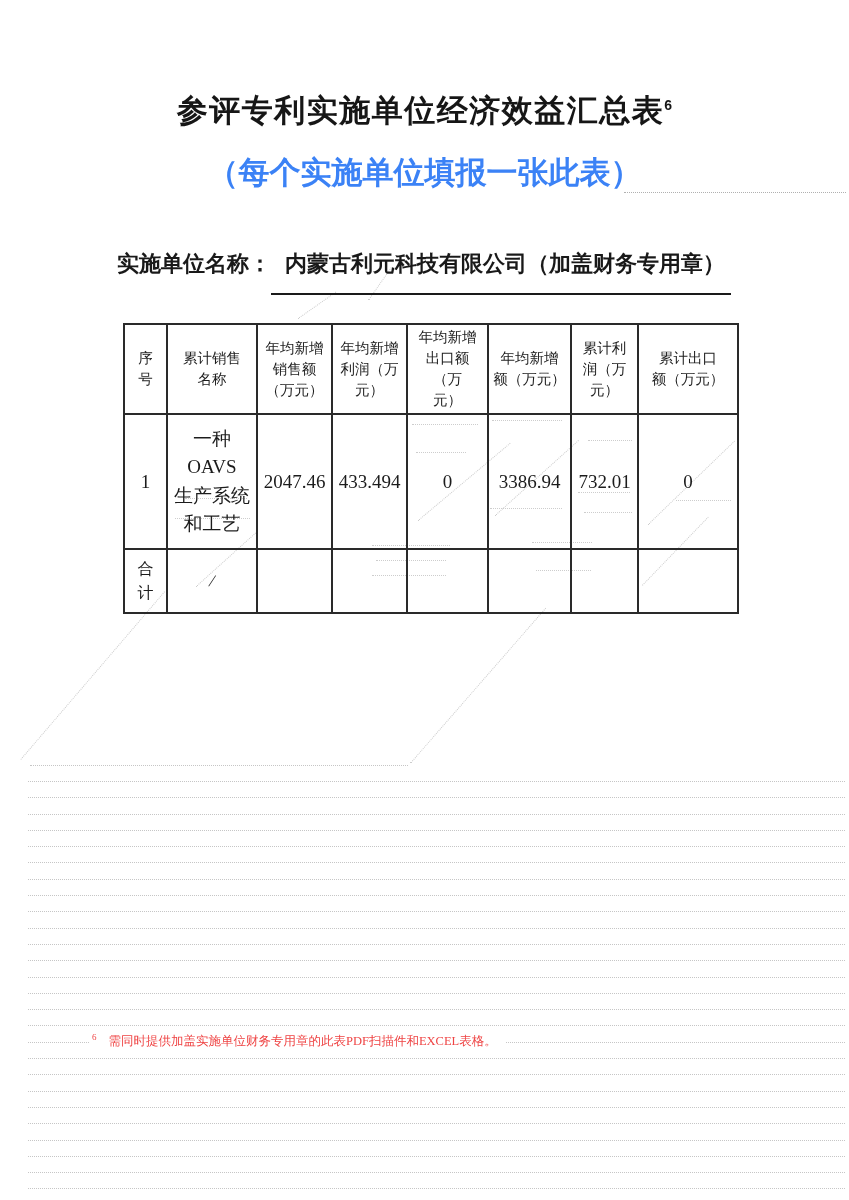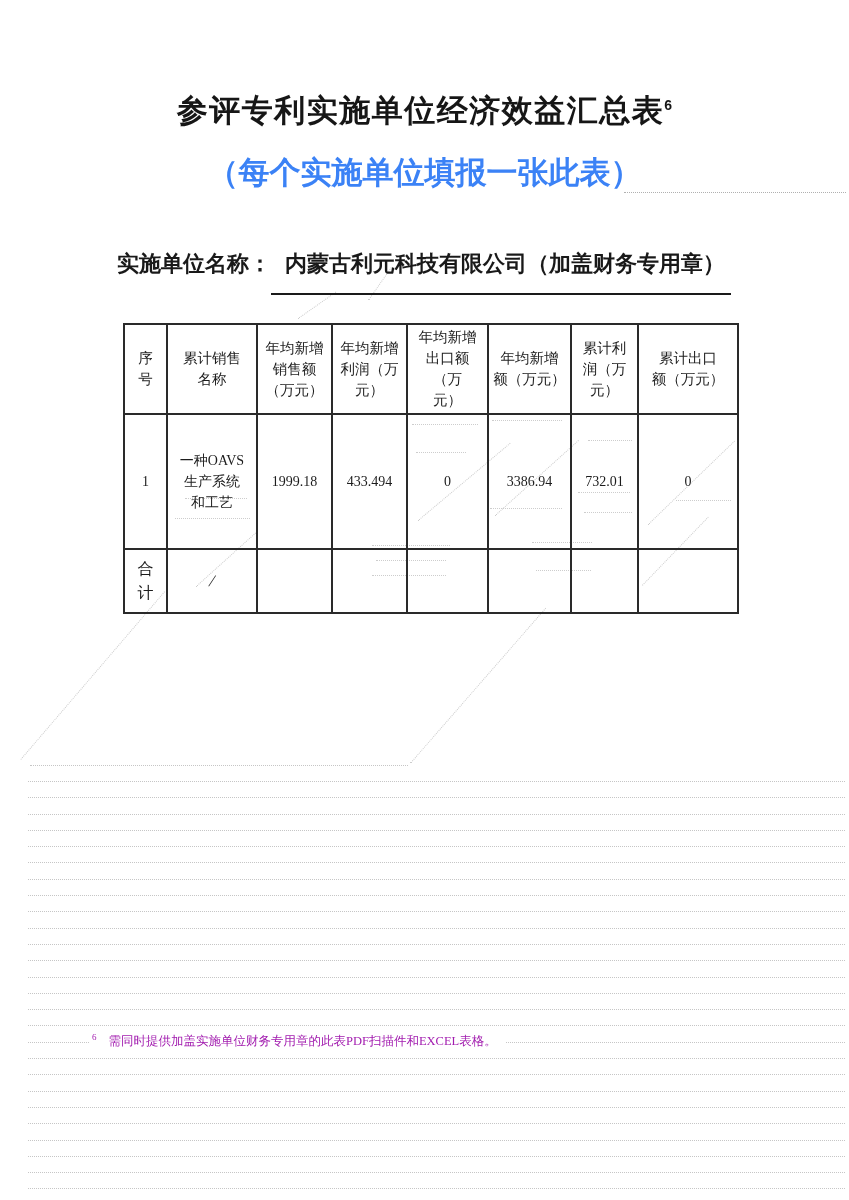--- a/index.html
+++ b/index.html
@@ -52,33 +52,33 @@
   table.econ th, table.econ td{
     border:2px solid #2a2a2a;
     text-align:center;vertical-align:middle;
     padding:2px 4px;overflow:hidden;
   }
   table.econ th{
     height:68px;font-weight:normal;
     font-size:14.5px;line-height:1.45;
     white-space:pre-line;
   }
-  tr.data-row td{height:129px;font-size:14px;}
+  tr.data-row td{height:129px;font-size:19px;}
   tr.total-row td{height:58px;font-size:16px;}
   .pre{white-space:pre-line;line-height:1.5;}
   td.product-cell{font-size:15.5px;}
   td.slash-cell{
     font-size:25px;font-style:italic;
     transform:skewX(-8deg);
   }
   
   .footnote{
     position:absolute;left:90px;top:1030px;z-index:5;
     background:#ffffff;padding:2px 8px 2px 2px;
-    font-size:12.5px;color:#a21caf;white-space:nowrap;
+    font-size:12.5px;color:#ef4444;white-space:nowrap;
   }
   .footnote sup{font-size:9px;margin-right:12px;}
   
   .ruled{position:absolute;left:28px;top:781px;width:817px;z-index:1;}
   .rline{height:15.3px;border-top:1px dotted #bdbdbd;opacity:.85;}
   .rline-short{
     position:absolute;left:30px;top:765px;width:378px;height:0;
     border-top:1px dotted #bdbdbd;opacity:.85;
   }
   
@@ -212,21 +212,21 @@
         <th>累计出口
 额（万元）</th>
       </tr>
     </thead>
     <tbody>
       <tr class="data-row">
         <td>1</td>
         <td class="pre product-cell">一种OAVS
 生产系统
 和工艺</td>
-        <td>1999.18</td>
+        <td>2047.46</td>
         <td>433.494</td>
         <td>0</td>
         <td>3386.94</td>
         <td>732.01</td>
         <td>0</td>
       </tr>
       <tr class="total-row">
         <td class="pre">合
 计</td>
         <td class="slash-cell">/</td>

